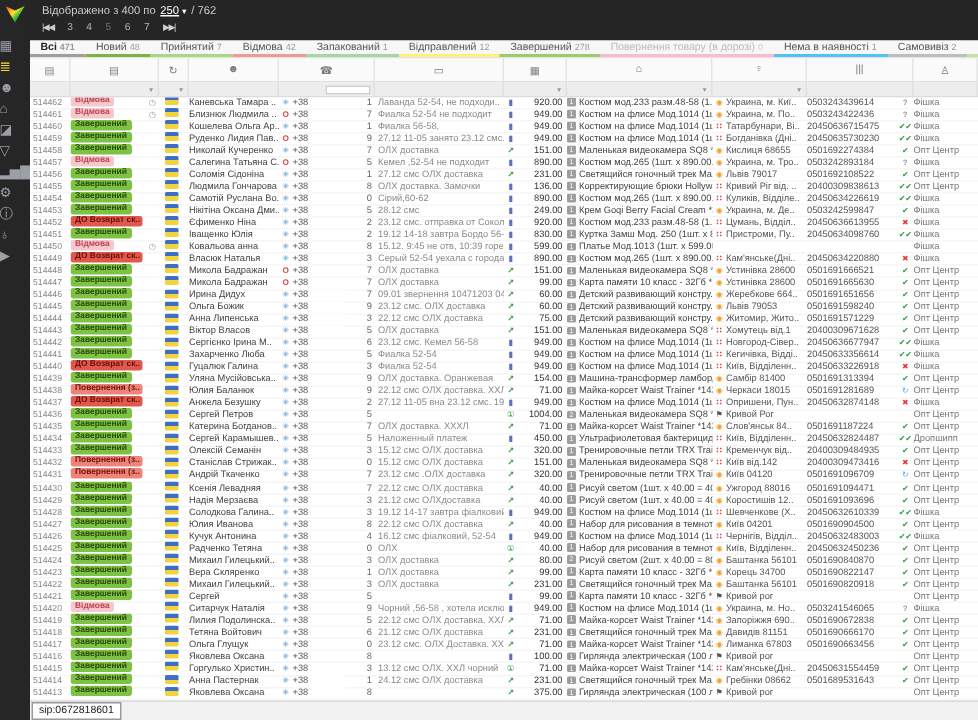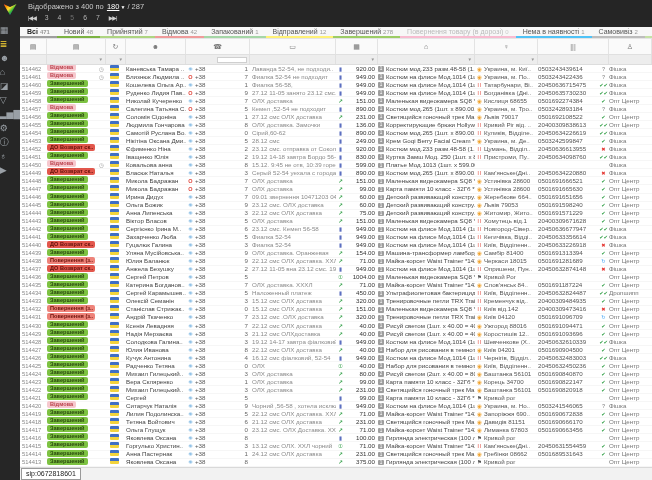--- a/index.html
+++ b/index.html
@@ -106,22 +106,22 @@
         <div class="sic">⚙</div>
         <div class="sic">ⓘ</div>
         <div class="sic">♁</div>
         <div class="sic">▶</div>
       </div>
   </aside>
   <div class="main">
     <div class="topbar">
       <div class="showing">
         <span>Відображено з 400 по</span>
-        <span class="sz">180</span><span class="caret">▼</span>
-        <span>/ 287</span>
+        <span class="sz">250</span><span class="caret">▼</span>
+        <span>/ 762</span>
       </div>
       <div class="pager">
         <span class="nav">|◀◀</span>
         <span id="pages" style="display: flex; gap: 9px;">
             <div class="pg" style="display: inline-block;">3</div>
             <div class="pg" style="display: inline-block;">4</div>
             <div class="pg cur" style="display: inline-block;">5</div>
             <div class="pg" style="display: inline-block;">6</div>
             <div class="pg" style="display: inline-block;">7</div>
           </span>

